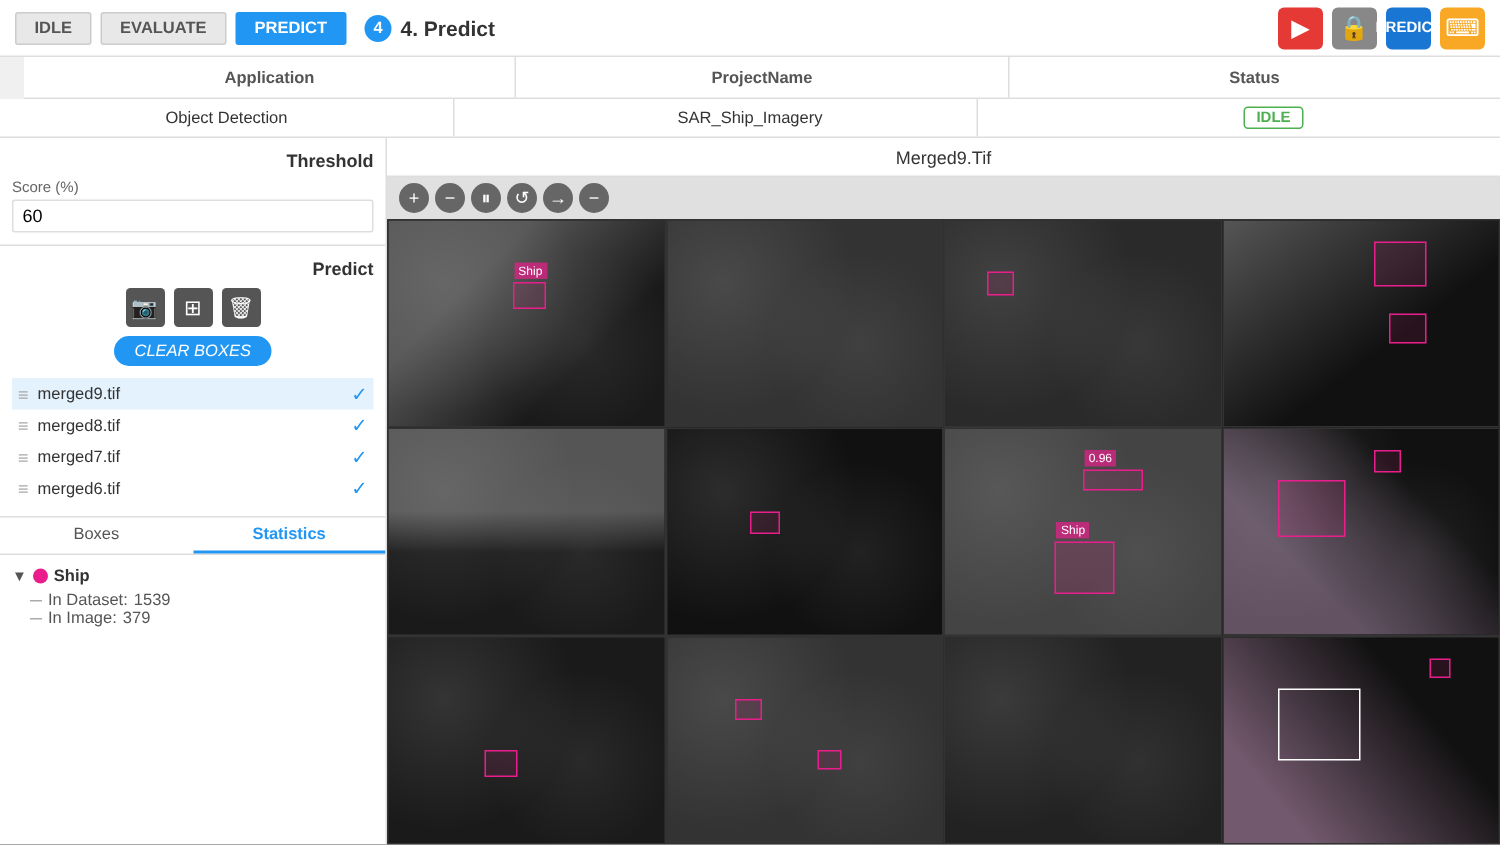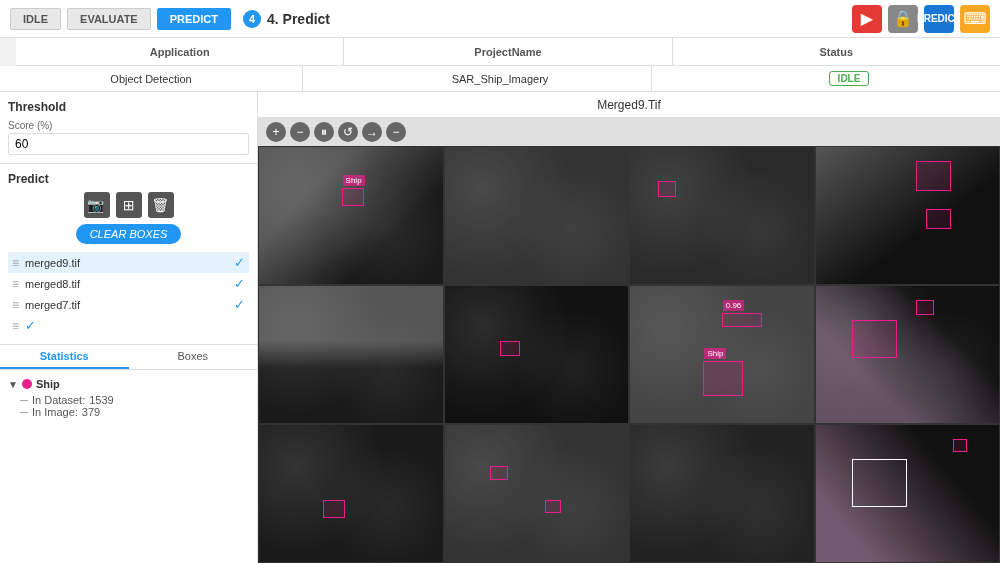--- a/index.html
+++ b/index.html
@@ -44,21 +44,21 @@
     .data-cell:last-child { border-right: none; }
     .status-badge { background: #fff; border: 1px solid #4CAF50; color: #4CAF50; padding: 1px 8px; border-radius: 3px; font-size: 10px; font-weight: bold; }
 
     
     #main { display: flex; height: calc(563px - 38px - 28px - 26px); }
 
     
     #left-panel { width: 258px; min-width: 258px; background: #fff; border-right: 1px solid #ddd; overflow-y: auto; }
 
     .panel-section { border-bottom: 1px solid #ddd; padding: 8px; }
-    .panel-title { font-size: 12px; font-weight: bold; color: #333; text-align: left; margin-bottom: 6px; }
+    .panel-title { font-size: 12px; font-weight: bold; color: #333; text-align: right; margin-bottom: 6px; }
 
     .score-label { font-size: 10px; color: #666; margin-bottom: 2px; }
     .score-input { width: 100%; border: 1px solid #ddd; padding: 3px 6px; font-size: 12px; border-radius: 2px; }
 
     .predict-icons { display: flex; gap: 6px; justify-content: center; margin-bottom: 6px; }
     .predict-icon { width: 26px; height: 26px; background: #555; border-radius: 3px; display: flex; align-items: center; justify-content: center; color: #fff; font-size: 14px; cursor: pointer; }
 
     .clear-btn { background: #2196F3; color: #fff; border: none; border-radius: 12px; padding: 4px 14px; font-size: 11px; cursor: pointer; display: block; margin: 0 auto 8px; font-style: italic; }
 
     .file-list { list-style: none; }
@@ -184,28 +184,29 @@
           <span class="file-name">merged8.tif</span>
           <span class="check-icon">✓</span>
         </li>
         <li class="file-item">
           <span class="file-icon">≡</span>
           <span class="file-name">merged7.tif</span>
           <span class="check-icon">✓</span>
         </li>
         <li class="file-item">
           <span class="file-icon">≡</span>
+          <span class="file-name">merged6.tif</span>
           <span class="check-icon">✓</span>
         </li>
       </ul>
     </div>
 
     <div class="sub-tabs">
+      <div class="sub-tab">Boxes</div>
       <div class="sub-tab active">Statistics</div>
-      <div class="sub-tab">Boxes</div>
     </div>
 
     <div class="stats-section">
       <div class="category-row">
         <span class="expand-arrow">▼</span>
         <div class="color-dot" style="background:#e91e8c;"></div>
         <span class="category-name">Ship</span>
       </div>
       <div class="stat-row">
         <span class="stat-line"></span>

